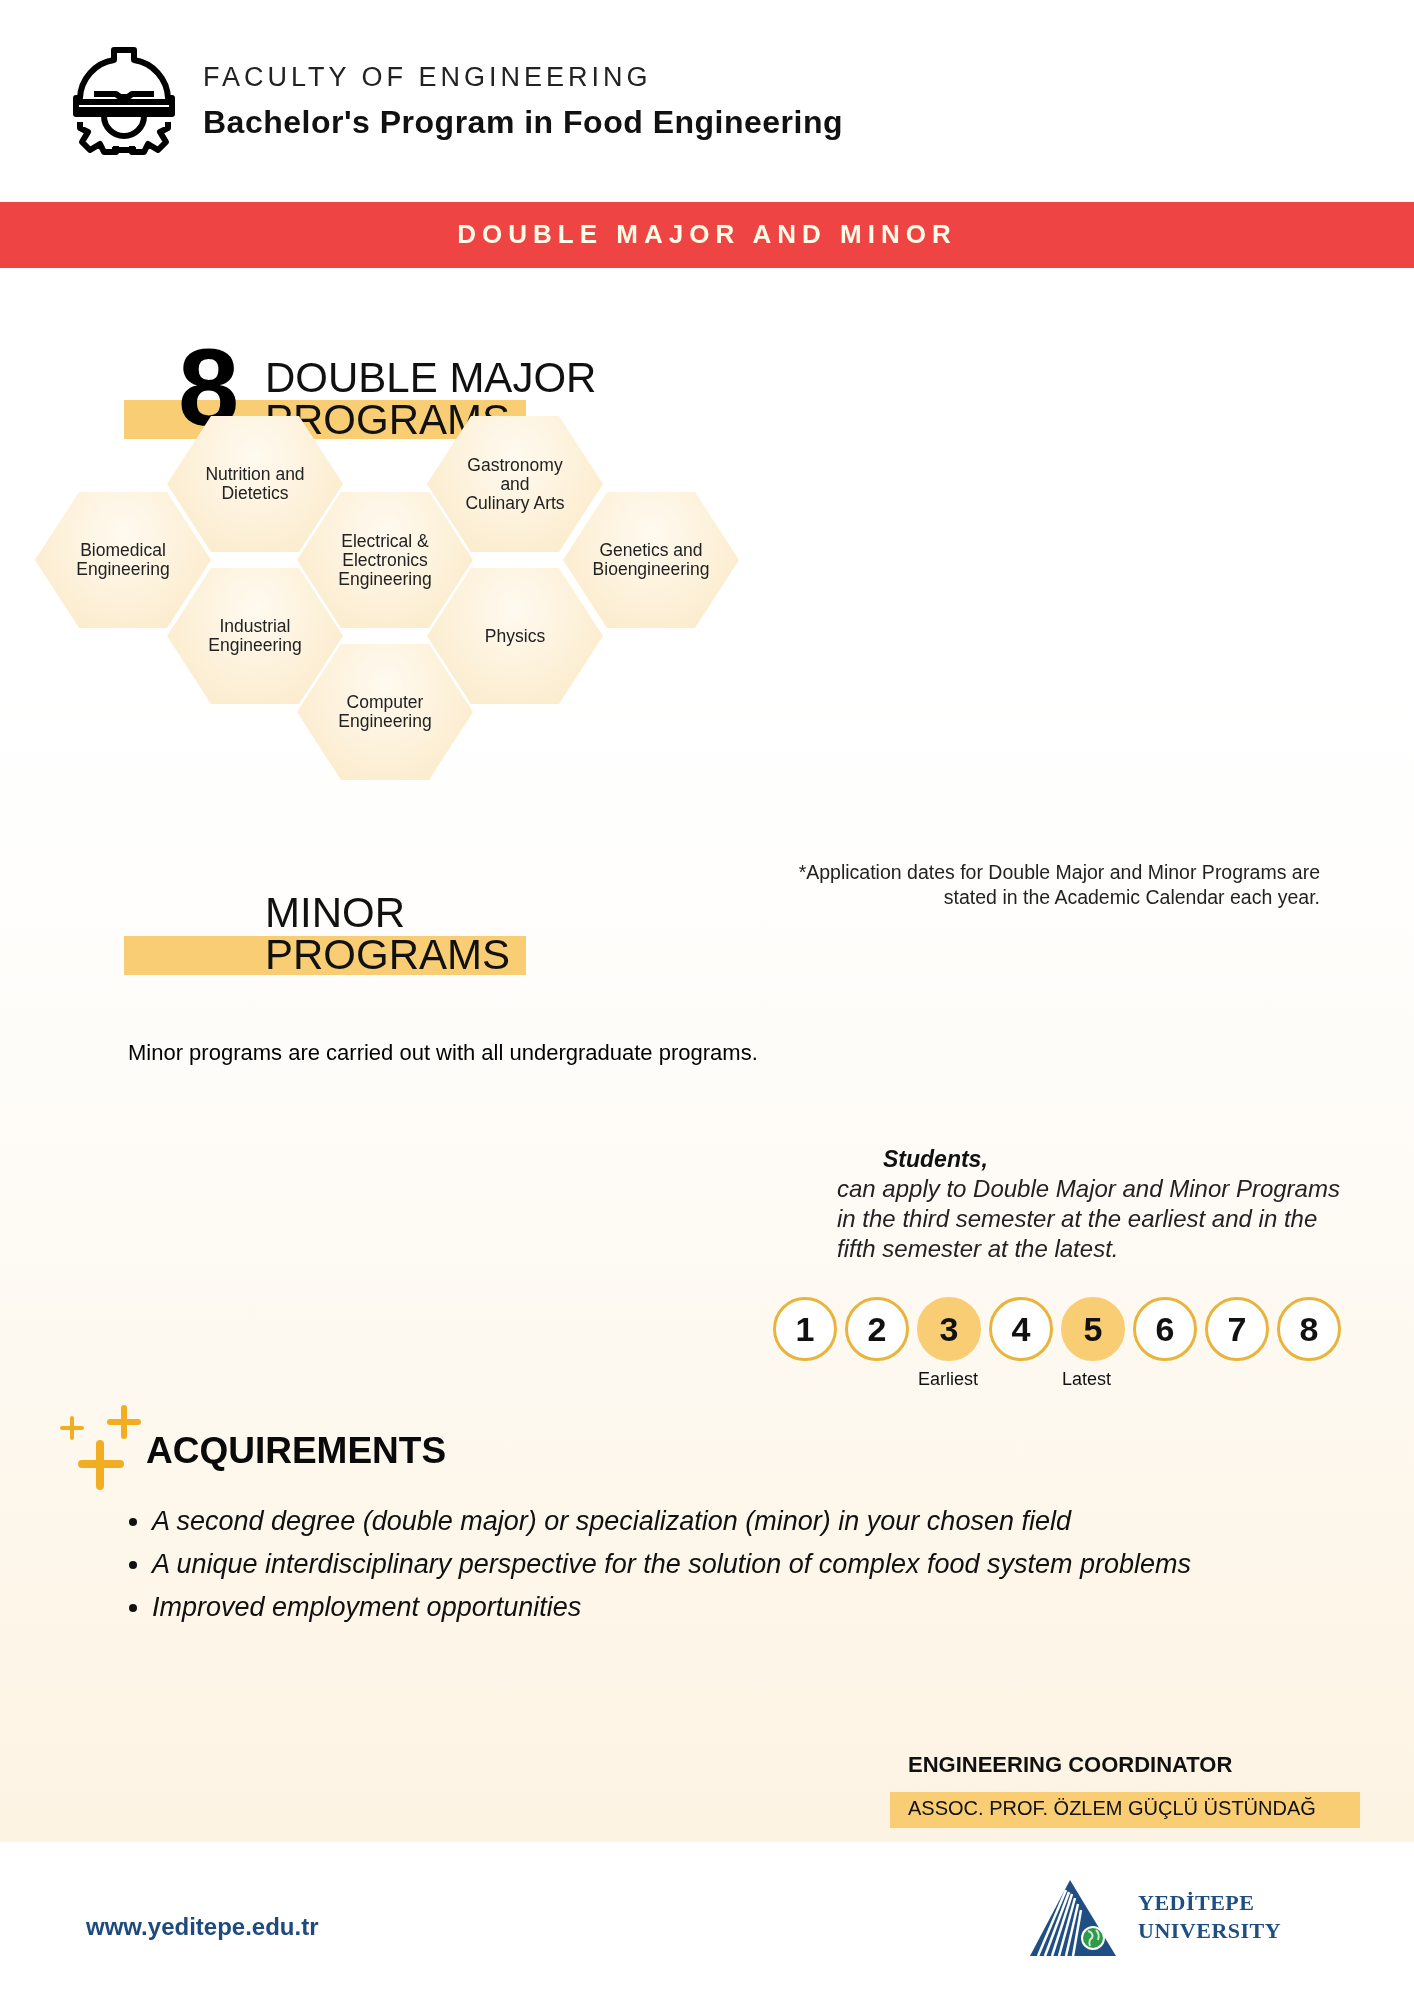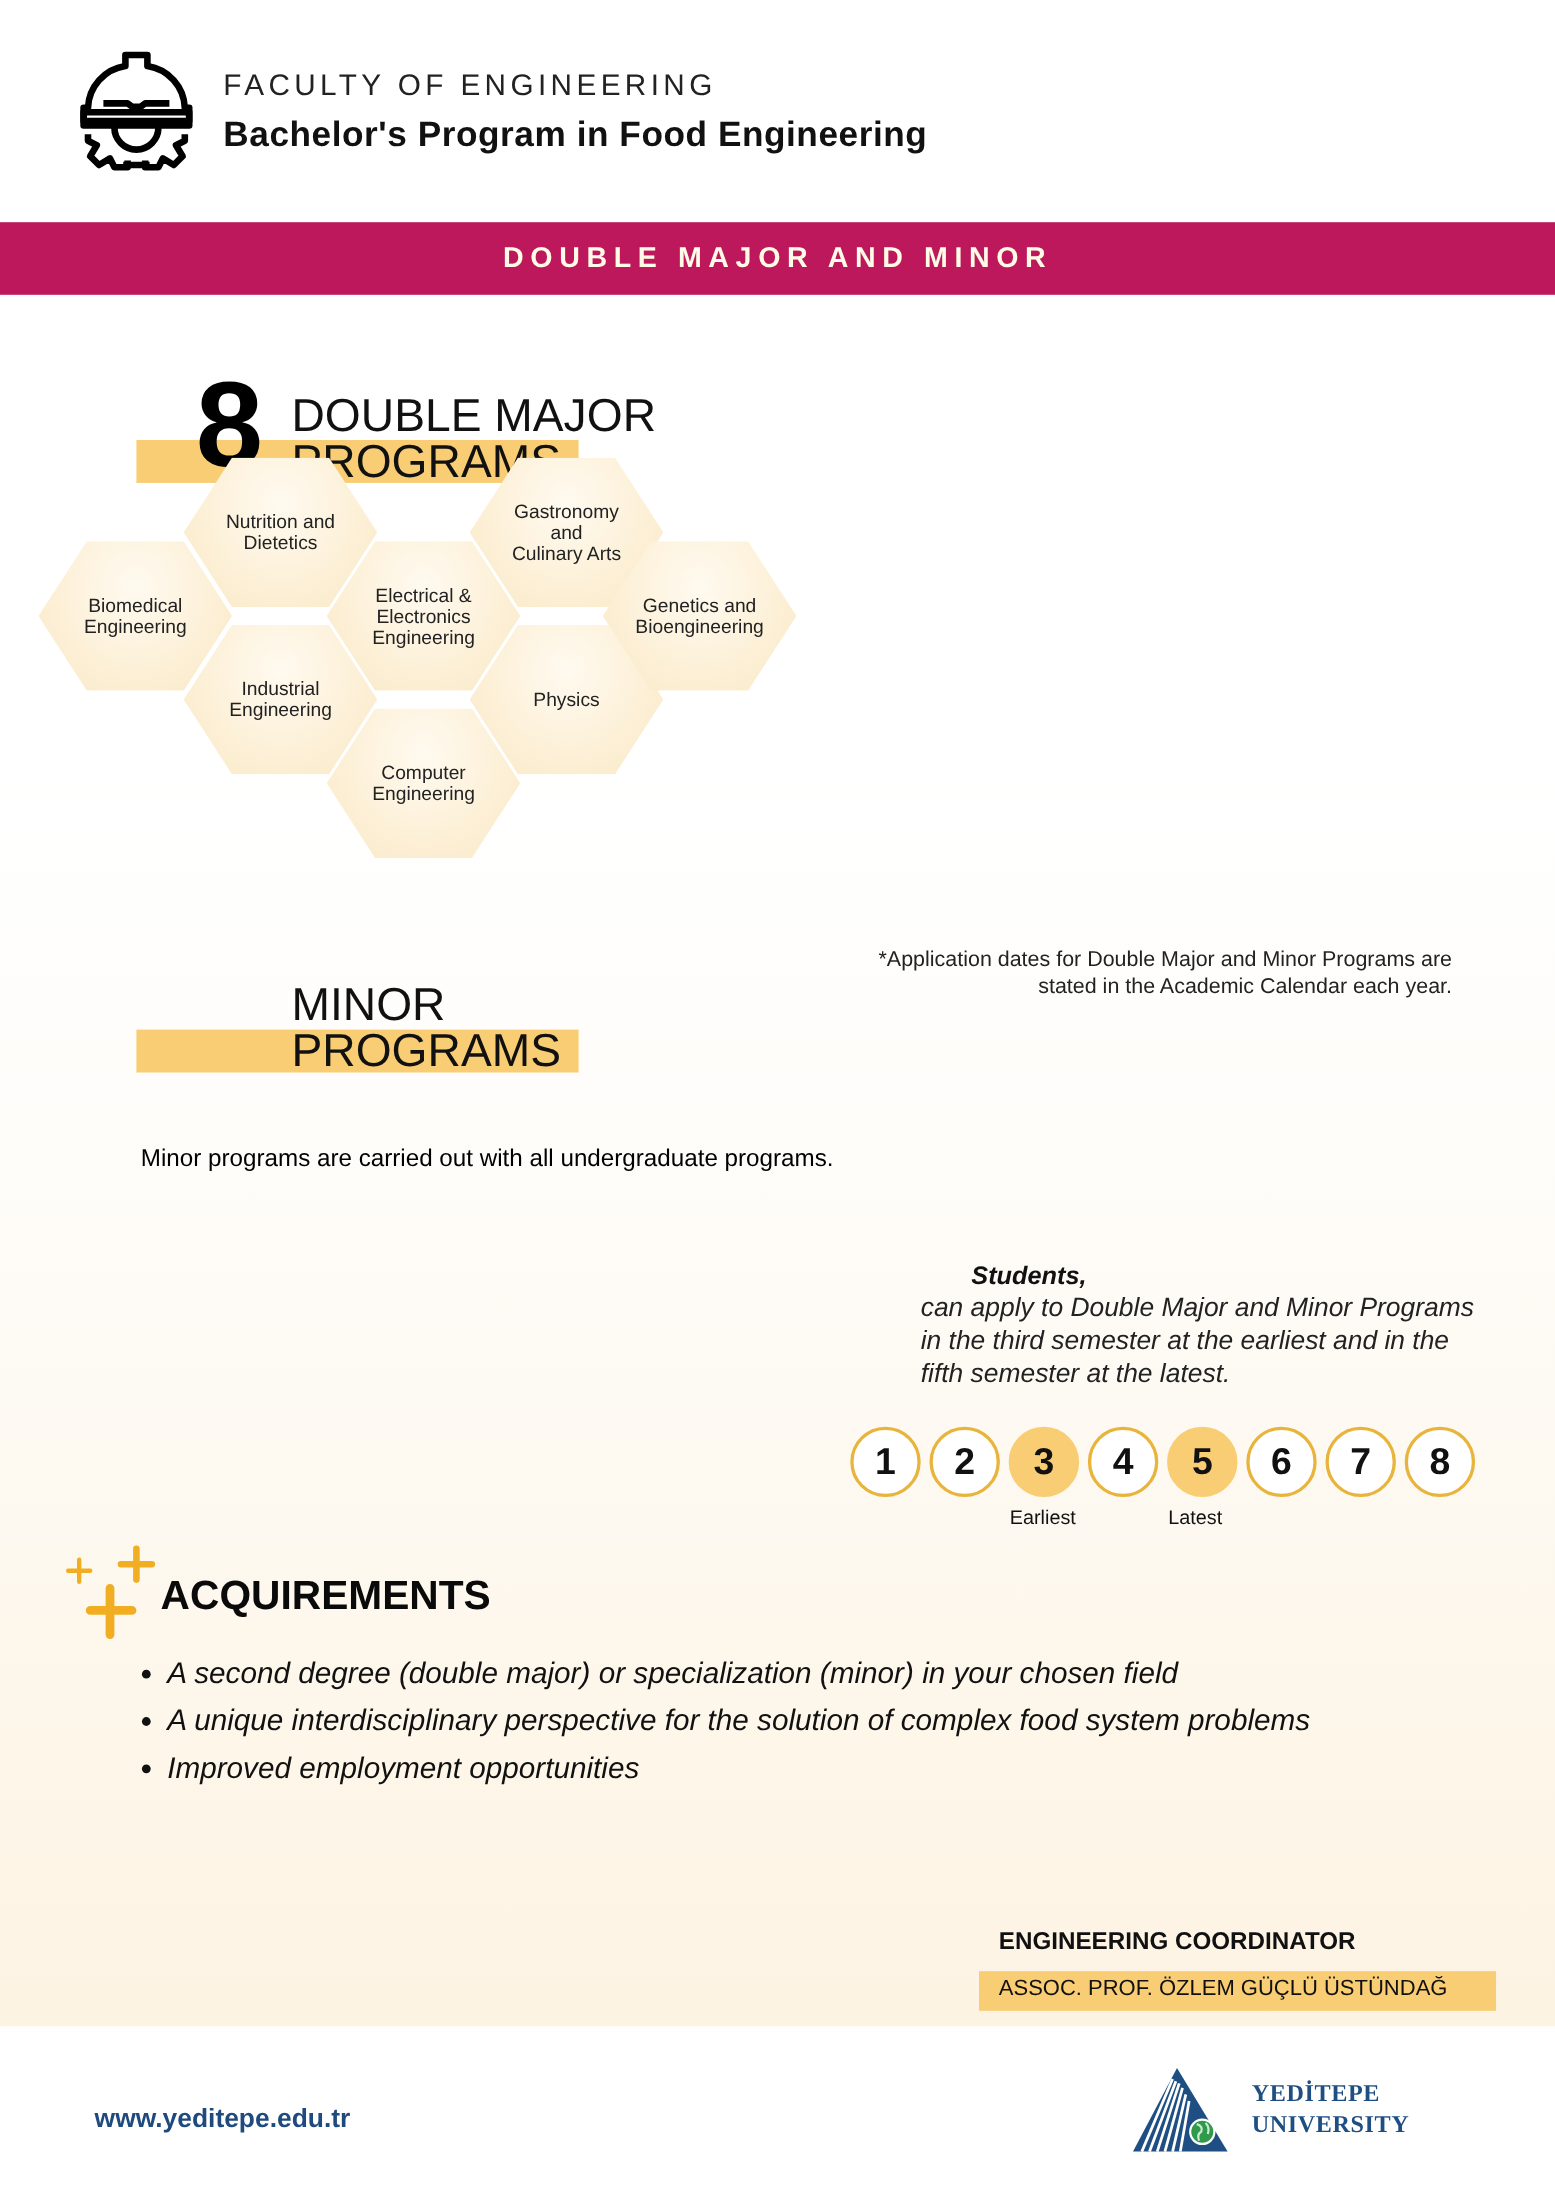--- a/index.html
+++ b/index.html
@@ -9,21 +9,21 @@
     background: linear-gradient(to bottom, #ffffff 0px, #ffffff 700px, #fefcf8 1100px, #fdf6e9 1600px, #fdf3e3 1840px);
   }
   .abs { position:absolute; }
 
   
   #logo-icon { left:70px; top:44px; width:108px; height:112px; }
   #faculty { left:203px; top:62px; font-size:27px; letter-spacing:4px; font-weight:300; color:#222; }
   #program { left:203px; top:104px; font-size:32px; font-weight:bold; letter-spacing:0.5px; color:#111; }
 
   
-  #banner { left:0; top:202px; width:1414px; height:66px; background:#be185d; }
+  #banner { left:0; top:202px; width:1414px; height:66px; background:#ef4444; }
   #banner span { position:absolute; left:0; right:0; top:17px; text-align:center; color:#fffbe6; font-size:26px; letter-spacing:6px; font-weight:bold; }
 
   
   .hl-bar { background:#f8cd73; position:absolute; }
   #dm-bar { left:124px; top:400px; width:402px; height:39px; }
   #dm-number { left:178px; top:332px; font-size:110px; font-weight:bold; line-height:110px; color:#000; }
   #dm-line1 { left:265px; top:355px; font-size:42px; line-height:46px; font-weight:300; color:#111; }
   #dm-line2 { left:265px; top:397px; font-size:42px; line-height:46px; font-weight:300; color:#111; }
 
   
@@ -118,21 +118,21 @@
 Engineering</span>
   </div>
 <div class="hex" style="left:427px;top:416px;">
     <span>Gastronomy
 and
 Culinary Arts</span>
   </div>
 <div class="hex" style="left:427px;top:568px;">
     <span>Physics</span>
   </div>
-<div class="hex" style="left:548px;top:492px;">
+<div class="hex" style="left:563px;top:492px;">
     <span>Genetics and
 Bioengineering</span>
   </div>
 
 <div id="app-note" class="abs">*Application dates for Double Major and Minor Programs are stated in the Academic Calendar each year.</div>
 
 <div id="mn-bar" class="hl-bar"></div>
 <div id="mn-line1" class="abs">MINOR</div>
 <div id="mn-line2" class="abs">PROGRAMS</div>
 <div id="minor-desc" class="abs">Minor programs are carried out with all undergraduate programs.</div>

